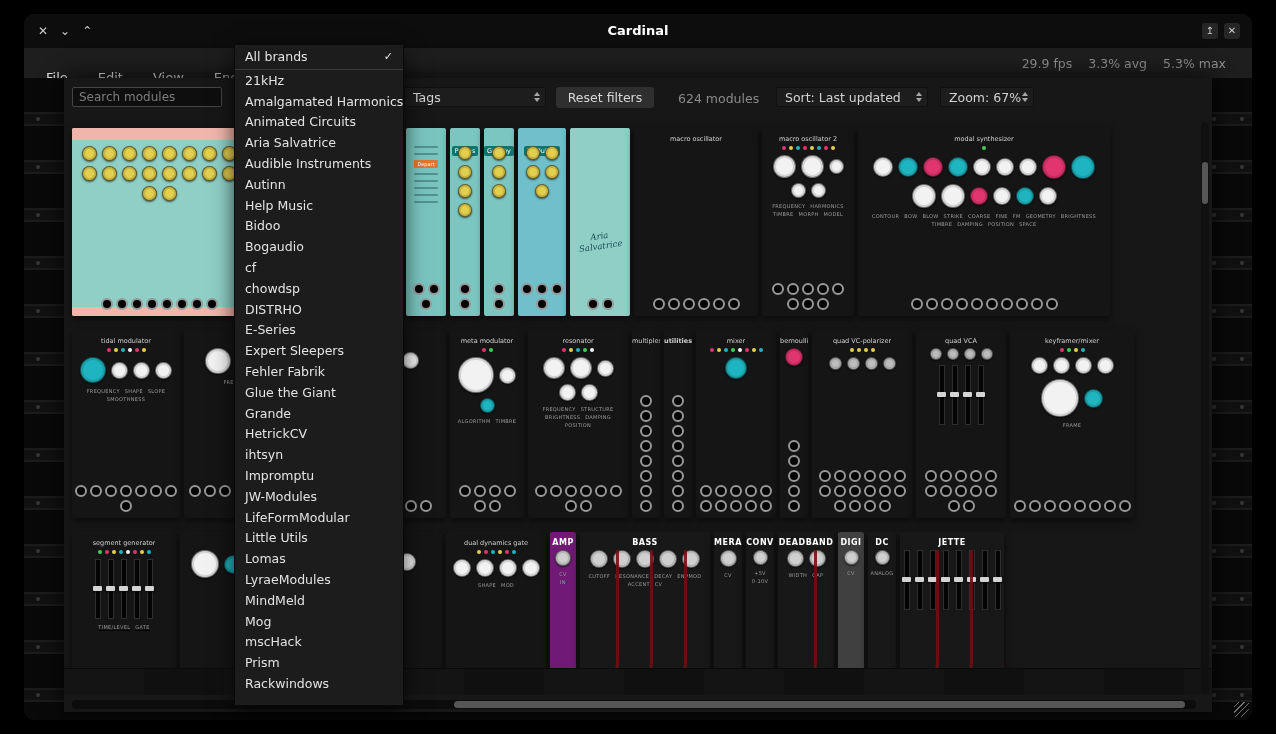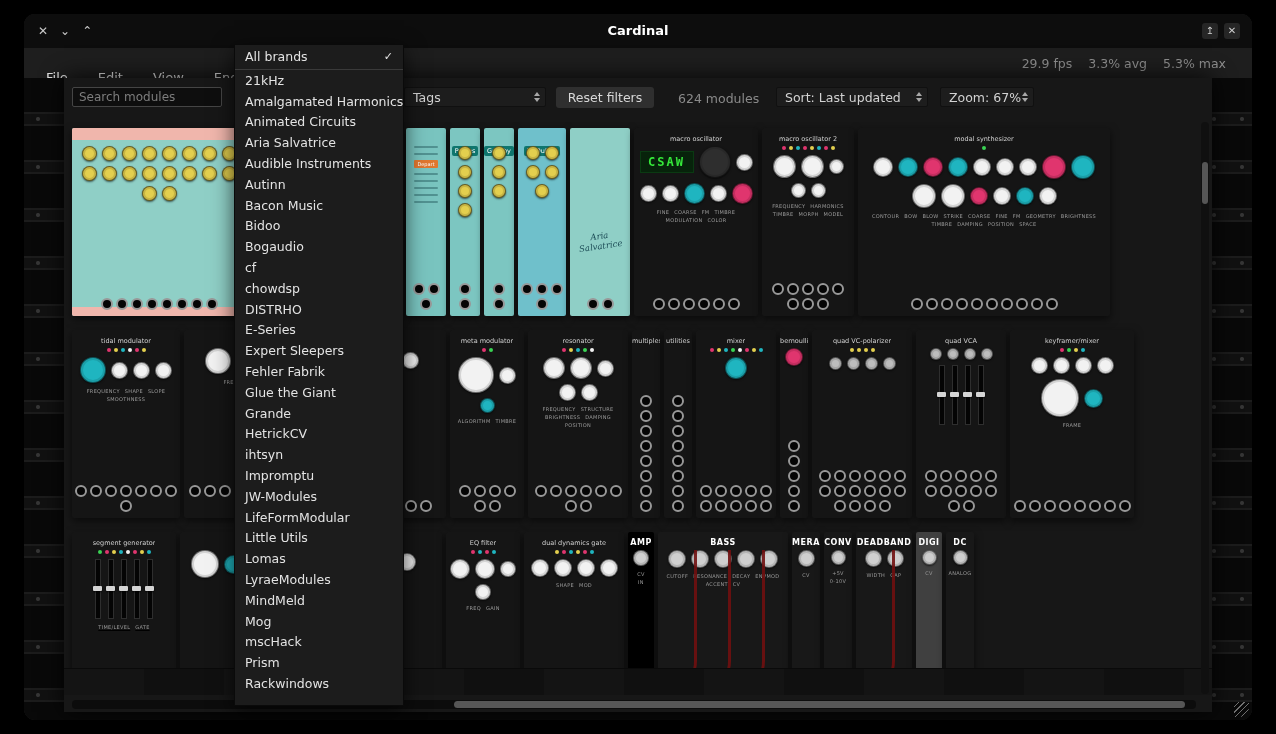--- a/index.html
+++ b/index.html
@@ -308,38 +308,20 @@
             <div class="m-titlerow"></div>
             <div class="m-body"></div>
             <div class="script">Aria Salvatrice</div>
             <div class="ports">
               <span class="port"></span>
               <span class="port"></span>
             </div>
           </div>
           <div class="module" style="width: 124px; background: rgb(21, 21, 21);">
             <div class="m-titlerow"><div class="m-title">macro oscillator</div></div>
-            <div class="m-body">
-              <div class="lcd">CSAW</div>
-              <span class="knob" style="width: 30px; height: 30px; background: rgb(46, 46, 46);"></span>
-              <span class="knob" style="width: 15px; height: 15px; background: rgb(242, 242, 242);"></span>
-              <span class="knob" style="width: 15px; height: 15px; background: rgb(242, 242, 242);"></span>
-              <span class="knob" style="width: 15px; height: 15px; background: rgb(242, 242, 242);"></span>
-              <span class="knob" style="width: 19px; height: 19px; background: rgb(31, 181, 192);"></span>
-              <span class="knob" style="width: 15px; height: 15px; background: rgb(242, 242, 242);"></span>
-              <span class="knob" style="width: 19px; height: 19px; background: rgb(224, 53, 110);"></span>
-              <div class="labels">
-                <span class="lbl">FINE</span>
-                <span class="lbl">COARSE</span>
-                <span class="lbl">FM</span>
-                <span class="lbl">TIMBRE</span>
-                <span class="lbl">MODULATION</span>
-                <span class="lbl">COLOR</span>
-              </div>
-            </div>
             <div class="ports">
               <span class="port"></span>
               <span class="port"></span>
               <span class="port"></span>
               <span class="port"></span>
               <span class="port"></span>
               <span class="port"></span>
             </div>
           </div>
           <div class="module" style="width: 92px; background: rgb(21, 21, 21);">
@@ -572,21 +554,21 @@
               <span class="port"></span>
               <span class="port"></span>
               <span class="port"></span>
               <span class="port"></span>
               <span class="port"></span>
               <span class="port"></span>
               <span class="port"></span>
               <span class="port"></span>
             </div>
           </div>
-          <div class="module" style="width: 28px; background: rgb(21, 21, 21);">
+          <div class="module" style="width: 28px; background: rgb(21, 21, 21); font-weight: bold;">
             <div class="m-titlerow"><div class="m-title">utilities</div></div>
             <div class="m-body"></div>
             <div class="ports">
               <span class="port"></span>
               <span class="port"></span>
               <span class="port"></span>
               <span class="port"></span>
               <span class="port"></span>
               <span class="port"></span>
               <span class="port"></span>
@@ -765,39 +747,20 @@
           </div>
           <div class="module" style="width: 146px; background: rgb(21, 21, 21);">
             <div class="m-titlerow"></div>
             <div class="m-body">
               <span class="knob" style="width: 22px; height: 22px; background: rgb(242, 242, 242);"></span>
               <span class="knob" style="width: 16px; height: 16px; background: rgb(31, 181, 192);"></span>
               <span class="knob" style="width: 16px; height: 16px; background: rgb(224, 53, 110);"></span>
               <span class="knob" style="width: 16px; height: 16px; background: rgb(242, 242, 242);"></span>
             </div>
           </div>
-          <div class="module" style="width: 74px; background: rgb(21, 21, 21);">
-            <div class="m-titlerow"><div class="m-title">EQ filter</div></div>
-            <div class="m-body">
-              <div class="dots">
-                <span class="dot" style="background: rgb(224, 53, 110);"></span>
-                <span class="dot" style="background: rgb(31, 181, 192);"></span>
-                <span class="dot" style="background: rgb(224, 53, 110);"></span>
-                <span class="dot" style="background: rgb(31, 181, 192);"></span>
-              </div>
-              <span class="knob" style="width: 18px; height: 18px; background: rgb(242, 242, 242);"></span>
-              <span class="knob" style="width: 18px; height: 18px; background: rgb(242, 242, 242);"></span>
-              <span class="knob" style="width: 14px; height: 14px; background: rgb(242, 242, 242);"></span>
-              <span class="knob" style="width: 14px; height: 14px; background: rgb(242, 242, 242);"></span>
-              <div class="labels">
-                <span class="lbl">FREQ</span>
-                <span class="lbl">GAIN</span>
-              </div>
-            </div>
-          </div>
           <div class="module" style="width: 100px; background: rgb(21, 21, 21);">
             <div class="m-titlerow"><div class="m-title">dual dynamics gate</div></div>
             <div class="m-body">
               <div class="dots">
                 <span class="dot" style="background: rgb(227, 207, 78);"></span>
                 <span class="dot" style="background: rgb(224, 53, 110);"></span>
                 <span class="dot" style="background: rgb(31, 181, 192);"></span>
                 <span class="dot" style="background: rgb(227, 207, 78);"></span>
                 <span class="dot" style="background: rgb(224, 53, 110);"></span>
                 <span class="dot" style="background: rgb(31, 181, 192);"></span>
@@ -805,21 +768,21 @@
               <span class="knob" style="width: 16px; height: 16px; background: rgb(242, 242, 242);"></span>
               <span class="knob" style="width: 16px; height: 16px; background: rgb(242, 242, 242);"></span>
               <span class="knob" style="width: 16px; height: 16px; background: rgb(242, 242, 242);"></span>
               <span class="knob" style="width: 16px; height: 16px; background: rgb(242, 242, 242);"></span>
               <div class="labels">
                 <span class="lbl">SHAPE</span>
                 <span class="lbl">MOD</span>
               </div>
             </div>
           </div>
-          <div class="module" style="width: 26px; background: #000000;">
+          <div class="module" style="width: 26px; background: #701a75;">
             <div class="m-titlerow"><div class="m-title bold">AMP</div></div>
             <div class="m-body">
               <span class="knob" style="width: 14px; height: 14px; background: rgb(207, 207, 207);"></span>
               <div class="labels">
                 <span class="lbl">CV</span>
                 <span class="lbl">IN</span>
               </div>
             </div>
           </div>
           <div class="module" style="width: 130px; background: rgb(24, 24, 24);">
@@ -887,20 +850,38 @@
               </div>
             </div>
           </div>
           <div class="module" style="width: 28px; background: rgb(24, 24, 24);">
             <div class="wire" style="left: 6px;"></div>
             <div class="m-titlerow"><div class="m-title bold">DC</div></div>
             <div class="m-body">
               <span class="knob" style="width: 13px; height: 13px; background: rgb(207, 207, 207);"></span>
               <div class="labels">
                 <span class="lbl">ANALOG</span>
+              </div>
+            </div>
+          </div>
+          <div class="module" style="width: 104px; background: rgb(24, 24, 24);">
+            <div class="wire" style="left: 6px;"></div>
+            <div class="wire" style="left: 40px;"></div>
+            <div class="wire" style="left: 74px;"></div>
+            <div class="m-titlerow"><div class="m-title bold">JETTE</div></div>
+            <div class="m-body">
+              <div class="sliders">
+                <div class="slider"></div>
+                <div class="slider"></div>
+                <div class="slider"></div>
+                <div class="slider"></div>
+                <div class="slider"></div>
+                <div class="slider"></div>
+                <div class="slider"></div>
+                <div class="slider"></div>
               </div>
             </div>
           </div>
         </div>
     </div>
 
     <div class="peek"></div>
 
     <div class="hscroll">
       <div class="hscroll-thumb"></div>
@@ -928,21 +909,21 @@
       <div class="bm-item">
         <span class="bm-label">Aria Salvatrice</span>
       </div>
       <div class="bm-item">
         <span class="bm-label">Audible Instruments</span>
       </div>
       <div class="bm-item">
         <span class="bm-label">Autinn</span>
       </div>
       <div class="bm-item">
-        <span class="bm-label">Bacon Music</span>
+        <span class="bm-label">Help Music</span>
       </div>
       <div class="bm-item">
         <span class="bm-label">Bidoo</span>
       </div>
       <div class="bm-item">
         <span class="bm-label">Bogaudio</span>
       </div>
       <div class="bm-item">
         <span class="bm-label">cf</span>
       </div>

